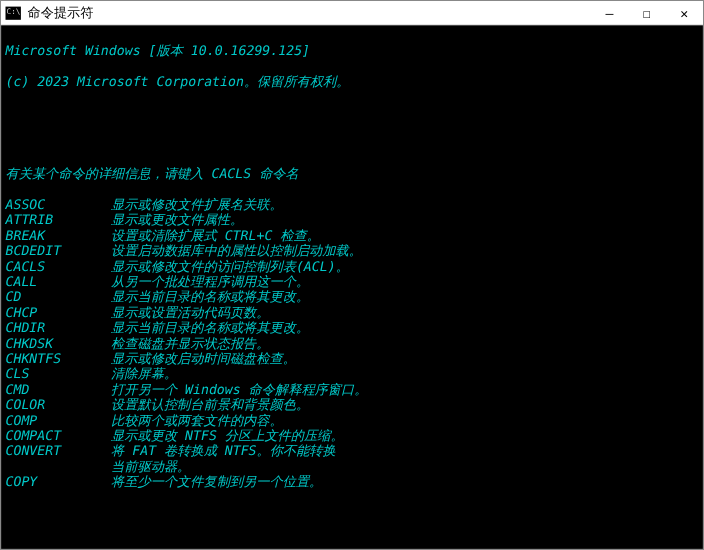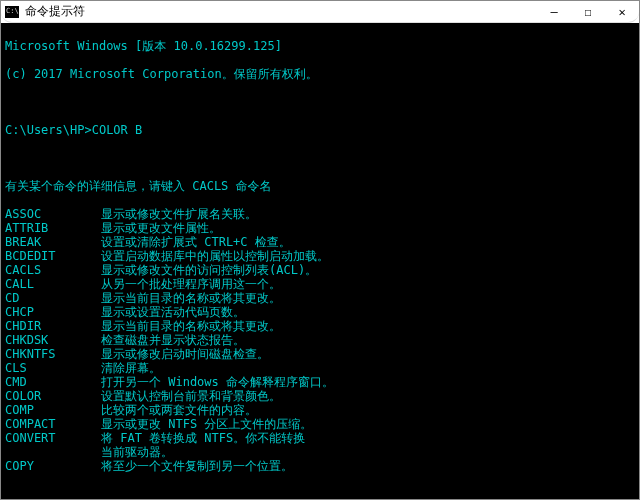--- a/index.html
+++ b/index.html
@@ -1,43 +1,42 @@
 <!DOCTYPE html>
 <html><head>
 <meta charset="utf-8">
 <style>
   * { margin: 0; padding: 0; box-sizing: border-box; }
   body { font-family: "SimSun", "宋体", monospace; font-size: 12px; background: #fff; width: 640px; height: 500px; overflow: hidden; }
   .window { width: 640px; height: 500px; border: 1px solid #888; display: flex; flex-direction: column; }
-  .titlebar { height: 22px; background: #fff; display: flex; align-items: center; padding: 0 0 0 4px; border-bottom: 1px solid #ddd; border-radius: 11px; }
+  .titlebar { height: 22px; background: #fff; display: flex; align-items: center; padding: 0 0 0 4px; border-bottom: 1px solid #ddd; }
   .title-icon { width: 14px; height: 12px; background: #000; margin-right: 6px; position: relative; }
   .title-icon::after { content: "C:\\"; color: #ccc; font-size: 7px; position: absolute; top: 1px; left: 1px; font-family: monospace; }
   .title-text { flex: 1; font-size: 12px; color: #000; }
   .win-controls { display: flex; }
   .win-btn { width: 34px; height: 22px; display: flex; align-items: center; justify-content: center; font-size: 12px; color: #000; }
-  .terminal { flex: 1; background: #000; color: #00c8c8; padding: 2px 4px; font-family: "NSimSun", "SimSun", "宋体", "Consolas", monospace; font-size: 12px; line-height: 14px; white-space: pre; overflow: hidden; }
+  .terminal { flex: 1; background: #000; color: #00c8c8; padding: 2px 4px; font-family: "NSimSun", "SimSun", "宋体", "Consolas", monospace; font-size: 12px; line-height: 14px; white-space: pre; overflow: hidden; font-style: italic; }
   .row { display: flex; }
   .cmd-col { width: 96px; flex-shrink: 0; }
   .desc-col { flex: 1; }
 </style>
 </head>
 <body>
 
 <div class="window">
   <div class="titlebar">
     <div class="title-icon"></div>
     <div class="title-text">命令提示符</div>
     <div class="win-controls">
       <div class="win-btn">—</div>
       <div class="win-btn">☐</div>
       <div class="win-btn">✕</div>
     </div>
   </div>
   <div class="terminal">
 <div>Microsoft Windows [版本 10.0.16299.125]</div>
-<div>(c) 2017 Microsoft Corporation。保留所有权利。</div>
+<div>(c) 2023 Microsoft Corporation。保留所有权利。</div>
 <div> </div>
-<div>C:\Users\HP&gt;COLOR B</div>
 <div> </div>
 <div>有关某个命令的详细信息，请键入 CACLS 命令名</div>
 <div id="cmd-list"><div class="row"><span class="cmd-col">ASSOC</span><span class="desc-col">显示或修改文件扩展名关联。</span></div><div class="row"><span class="cmd-col">ATTRIB</span><span class="desc-col">显示或更改文件属性。</span></div><div class="row"><span class="cmd-col">BREAK</span><span class="desc-col">设置或清除扩展式 CTRL+C 检查。</span></div><div class="row"><span class="cmd-col">BCDEDIT</span><span class="desc-col">设置启动数据库中的属性以控制启动加载。</span></div><div class="row"><span class="cmd-col">CACLS</span><span class="desc-col">显示或修改文件的访问控制列表(ACL)。</span></div><div class="row"><span class="cmd-col">CALL</span><span class="desc-col">从另一个批处理程序调用这一个。</span></div><div class="row"><span class="cmd-col">CD</span><span class="desc-col">显示当前目录的名称或将其更改。</span></div><div class="row"><span class="cmd-col">CHCP</span><span class="desc-col">显示或设置活动代码页数。</span></div><div class="row"><span class="cmd-col">CHDIR</span><span class="desc-col">显示当前目录的名称或将其更改。</span></div><div class="row"><span class="cmd-col">CHKDSK</span><span class="desc-col">检查磁盘并显示状态报告。</span></div><div class="row"><span class="cmd-col">CHKNTFS</span><span class="desc-col">显示或修改启动时间磁盘检查。</span></div><div class="row"><span class="cmd-col">CLS</span><span class="desc-col">清除屏幕。</span></div><div class="row"><span class="cmd-col">CMD</span><span class="desc-col">打开另一个 Windows 命令解释程序窗口。</span></div><div class="row"><span class="cmd-col">COLOR</span><span class="desc-col">设置默认控制台前景和背景颜色。</span></div><div class="row"><span class="cmd-col">COMP</span><span class="desc-col">比较两个或两套文件的内容。</span></div><div class="row"><span class="cmd-col">COMPACT</span><span class="desc-col">显示或更改 NTFS 分区上文件的压缩。</span></div><div class="row"><span class="cmd-col">CONVERT</span><span class="desc-col">将 FAT 卷转换成 NTFS。你不能转换</span></div><div class="row"><span class="cmd-col"></span><span class="desc-col">当前驱动器。</span></div><div class="row"><span class="cmd-col">COPY</span><span class="desc-col">将至少一个文件复制到另一个位置。</span></div></div>
   </div>
 </div>
 
 </body></html>

